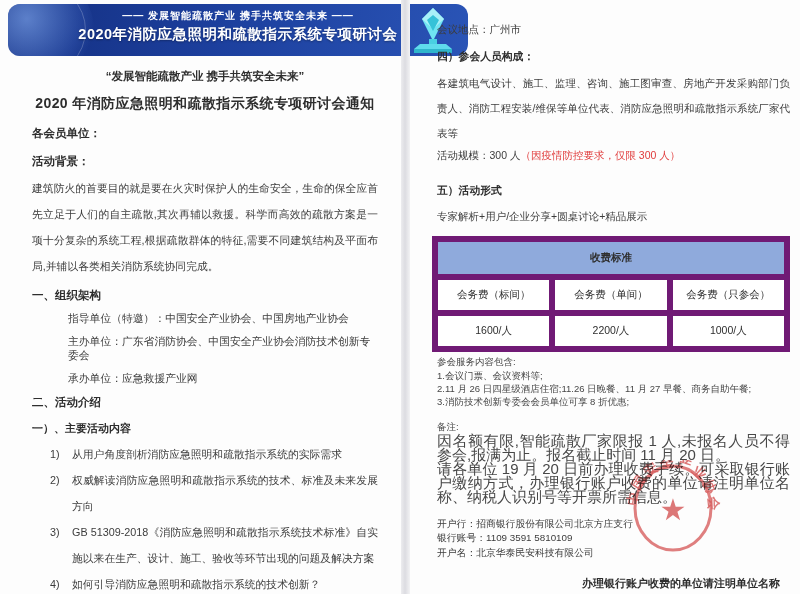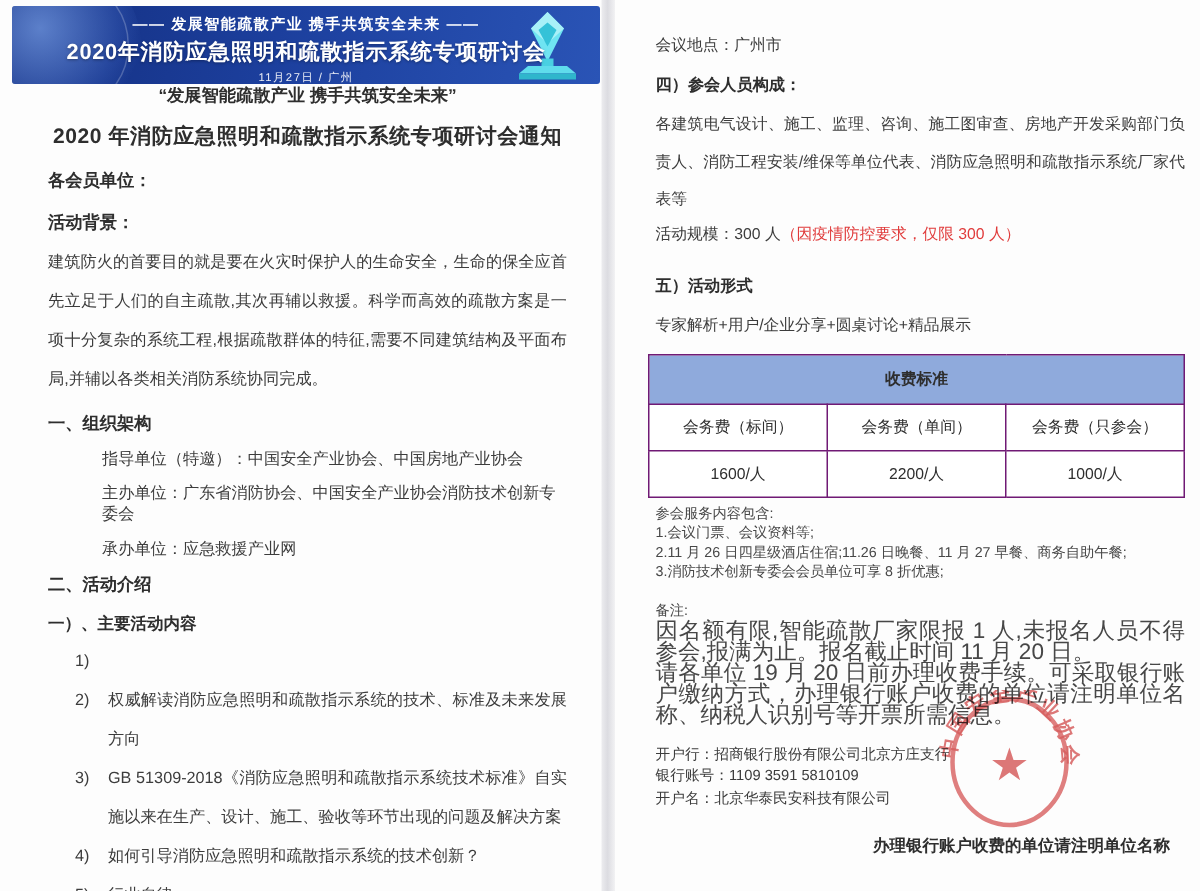--- a/index.html
+++ b/index.html
@@ -10,41 +10,41 @@
     color:#3c3c3c;
   }
   
   .page-left{position:absolute;left:8px;top:4px;width:394px;height:590px;}
   .page-divider{position:absolute;left:401px;top:0;width:9px;height:594px;
     background:linear-gradient(90deg,#ececef,#dcdce1 45%,#f2f2f4);}
   .page-right{position:absolute;left:432px;top:0;width:358px;height:522px;}
   .pr-pad{padding-left:5px;padding-right:0;}
 
   
-  .banner{position:relative;width:392px;height:52px;border-radius:2px;overflow:hidden;
+  .banner{position:relative;width:460px;height:52px;border-radius:12px;overflow:hidden;
     background:linear-gradient(100deg,#142f80 0%,#1c3f9d 45%,#2a54b6 100%);
     color:#fff;text-align:center;}
   .globe{position:absolute;left:-26px;top:-30px;width:112px;height:112px;border-radius:50%;
     background:radial-gradient(circle at 40% 40%,rgba(130,170,240,.65),rgba(80,120,210,.25) 55%,rgba(40,80,180,0) 72%);}
   .globe-ring{position:absolute;left:-14px;top:-20px;width:90px;height:90px;border-radius:50%;
     border:1px solid rgba(255,255,255,.22);}
   .banner-line1{position:relative;margin-top:5px;font-size:10px;font-weight:700;letter-spacing:1px;}
   .banner-title{position:relative;font-size:14.5px;font-weight:700;letter-spacing:.5px;margin-top:2px;
     text-shadow:0 1px 2px rgba(0,0,0,.35);}
   .banner-date{position:relative;font-size:7.5px;margin-top:3px;letter-spacing:1px;opacity:.92;}
   .trophy{position:absolute;right:10px;top:3px;}
 
   
   .c{text-align:center;}
   .b{font-weight:700;color:#2e2e2e;}
   .just{text-align:justify;}
 
   
   .lc{padding:0 24px;}
-  .quote{font-size:11.5px;}
+  .quote{margin-top:13px;font-size:11.5px;}
   .notice-title{margin-top:11px;font-size:14px;letter-spacing:.4px;}
   .salutation{margin-top:13px;font-size:11.5px;}
   .bg-label{margin-top:13px;font-size:11.5px;}
   .bg-text{margin-top:6px;font-size:10.8px;line-height:26px;}
   .sec-head{margin-top:9px;font-size:11.5px;}
   .org-line{margin-top:9px;font-size:10.8px;margin-left:36px;}
   .sub-head{margin-top:11px;font-size:11px;}
   .act-list{margin-top:5px;}
   .act-item{display:flex;line-height:26px;font-size:10.8px;}
   .act-num{width:22px;flex:0 0 22px;padding-left:18px;}
@@ -54,21 +54,21 @@
   .loc-line{margin-top:23px;font-size:10.5px;}
   .r-sec{margin-top:13px;font-size:10.8px;}
   .participants{margin-top:7px;font-size:10.5px;line-height:25px;}
   .scale-line{margin-top:3px;font-size:10.5px;}
   .red{color:#e03b3b;}
   .format-line{margin-top:12px;font-size:10.5px;}
   .sec5{margin-top:21px;}
   .sec6{margin-top:10px;}
 
   table.fee{border-collapse:collapse;width:358px;margin-top:12px;table-layout:fixed;}
-  table.fee th,table.fee td{border:1px solid #701a75;text-align:center;font-size:10.5px;color:#2e2e2e;}
+  table.fee th,table.fee td{border:6px solid #701a75;text-align:center;font-size:10.5px;color:#2e2e2e;}
   table.fee th{background:#8faadc;height:30px;font-weight:700;}
   table.fee td{height:28px;background:#fff;}
 
   .svc-intro{margin-top:4px;font-size:9.5px;color:#474747;}
   .svc-item{font-size:9.5px;line-height:13.2px;color:#474747;}
   .note-label{margin-top:12px;font-size:9.5px;color:#474747;}
   .note-line{font-size:15px;line-height:14px;color:#474747;text-align:justify;}
   .bank{margin-top:13px;}
   .bank-line{font-size:9.8px;line-height:14.5px;color:#3c3c3c;}
   .sig{position:relative;text-align:right;padding-right:10px;}
@@ -88,41 +88,41 @@
     <svg class="trophy" width="50" height="48" viewBox="0 0 50 48">
       <polygon points="25,1 36,12 25,34 14,12" fill="#6fe4f2"></polygon>
       <polygon points="25,1 36,12 25,22 14,12" fill="#a8f0f8"></polygon>
       <polygon points="25,8 31,13 25,24 19,13" fill="#35c2d8"></polygon>
       <rect x="21" y="32" width="8" height="5" fill="#49d0e2"></rect>
       <polygon points="12,37 38,37 44,42 6,42" fill="#5fdcec"></polygon>
       <polygon points="6,42 44,42 44,46 6,46" fill="#2fb6cc"></polygon>
     </svg>
     <div class="banner-line1">—— 发展智能疏散产业  携手共筑安全未来 ——</div>
     <div class="banner-title">2020年消防应急照明和疏散指示系统专项研讨会</div>
-    <div class="banner-date">11月27日 / 广州</div>
   </div>
 
   <div class="lc">
     <div class="quote c b">“发展智能疏散产业   携手共筑安全未来”</div>
     <div class="notice-title c b">2020 年消防应急照明和疏散指示系统专项研讨会通知</div>
     <div class="salutation b">各会员单位：</div>
     <div class="bg-label b">活动背景：</div>
     <div class="bg-text just">建筑防火的首要目的就是要在火灾时保护人的生命安全，生命的保全应首先立足于人们的自主疏散,其次再辅以救援。科学而高效的疏散方案是一项十分复杂的系统工程,根据疏散群体的特征,需要不同建筑结构及平面布局,并辅以各类相关消防系统协同完成。</div>
 
     <div class="sec-head b">一、组织架构</div>
     <div class="org-line">指导单位（特邀）：中国安全产业协会、中国房地产业协会</div>
     <div class="org-line">主办单位：广东省消防协会、中国安全产业协会消防技术创新专委会</div>
     <div class="org-line">承办单位：应急救援产业网</div>
 
     <div class="sec-head b">二、活动介绍</div>
     <div class="sub-head b">一）、主要活动内容</div>
 
     <div class="act-list">
       <div class="act-item">
         <span class="act-num">1)</span>
+        <span class="act-text">从用户角度剖析消防应急照明和疏散指示系统的实际需求</span>
       </div>
       <div class="act-item">
         <span class="act-num">2)</span>
         <span class="act-text">权威解读消防应急照明和疏散指示系统的技术、标准及未来发展方向</span>
       </div>
       <div class="act-item">
         <span class="act-num">3)</span>
         <span class="act-text">GB 51309-2018《消防应急照明和疏散指示系统技术标准》自实施以来在生产、设计、施工、验收等环节出现的问题及解决方案</span>
       </div>
       <div class="act-item">

